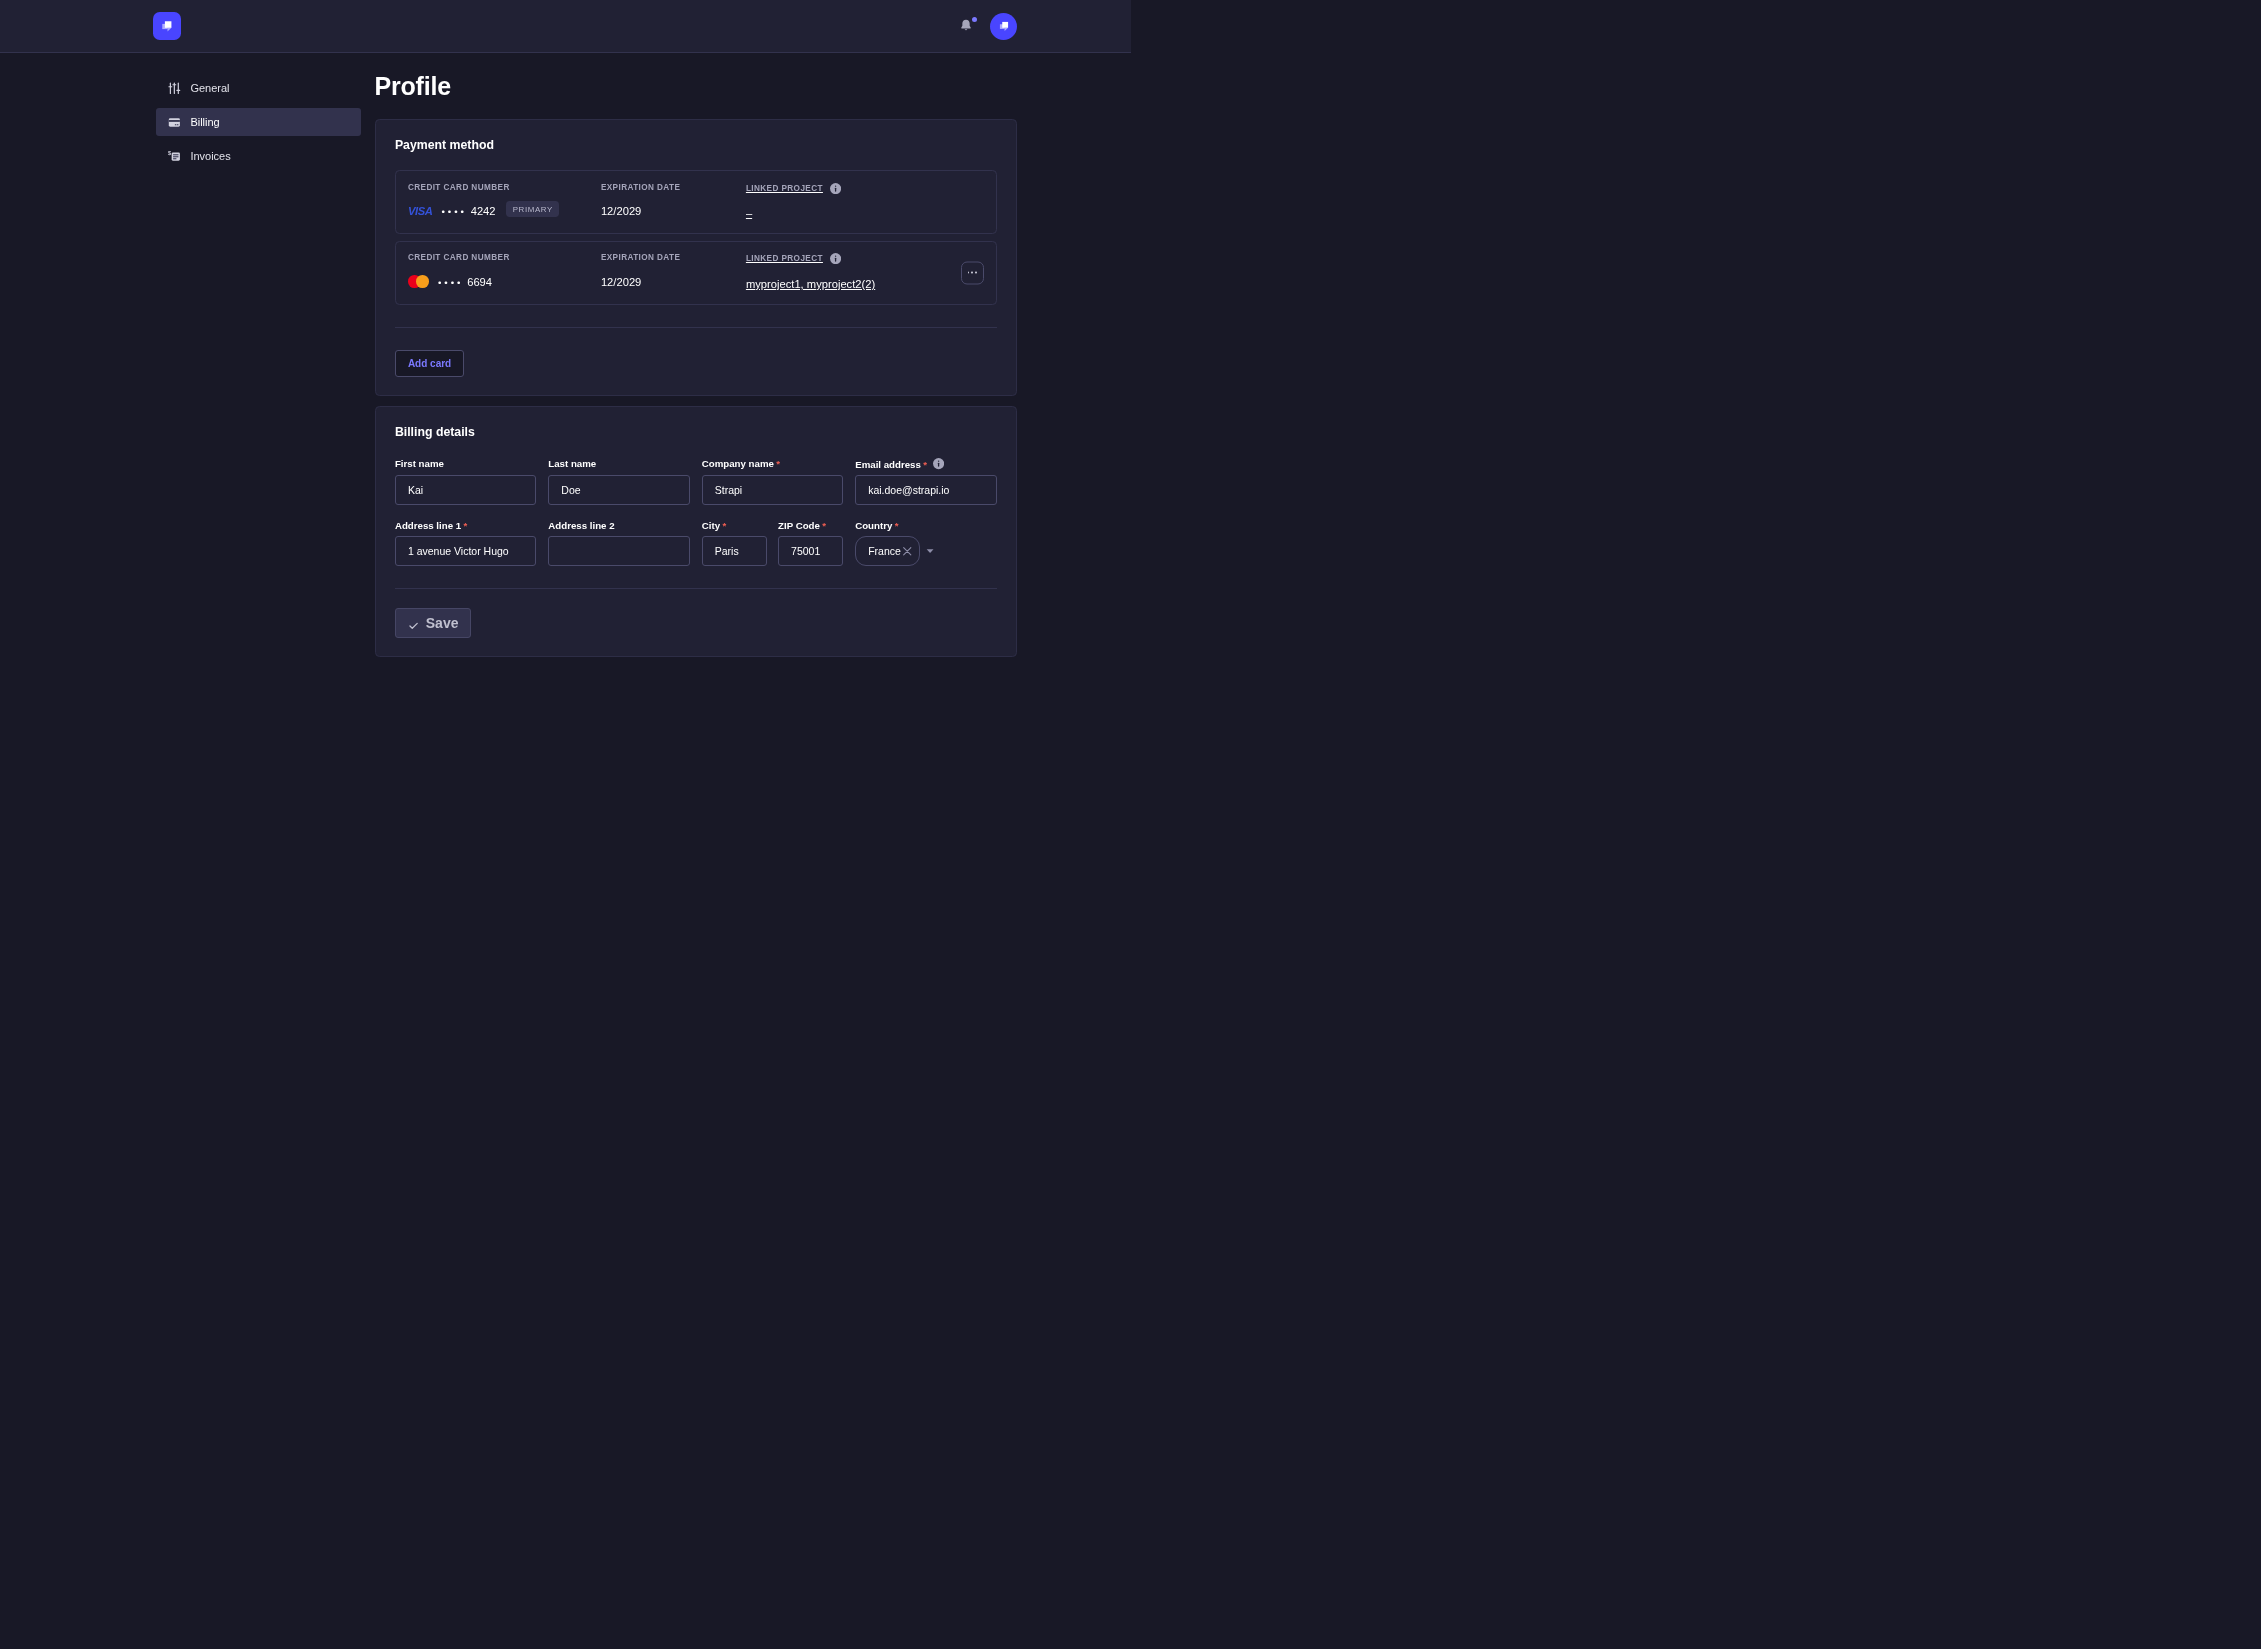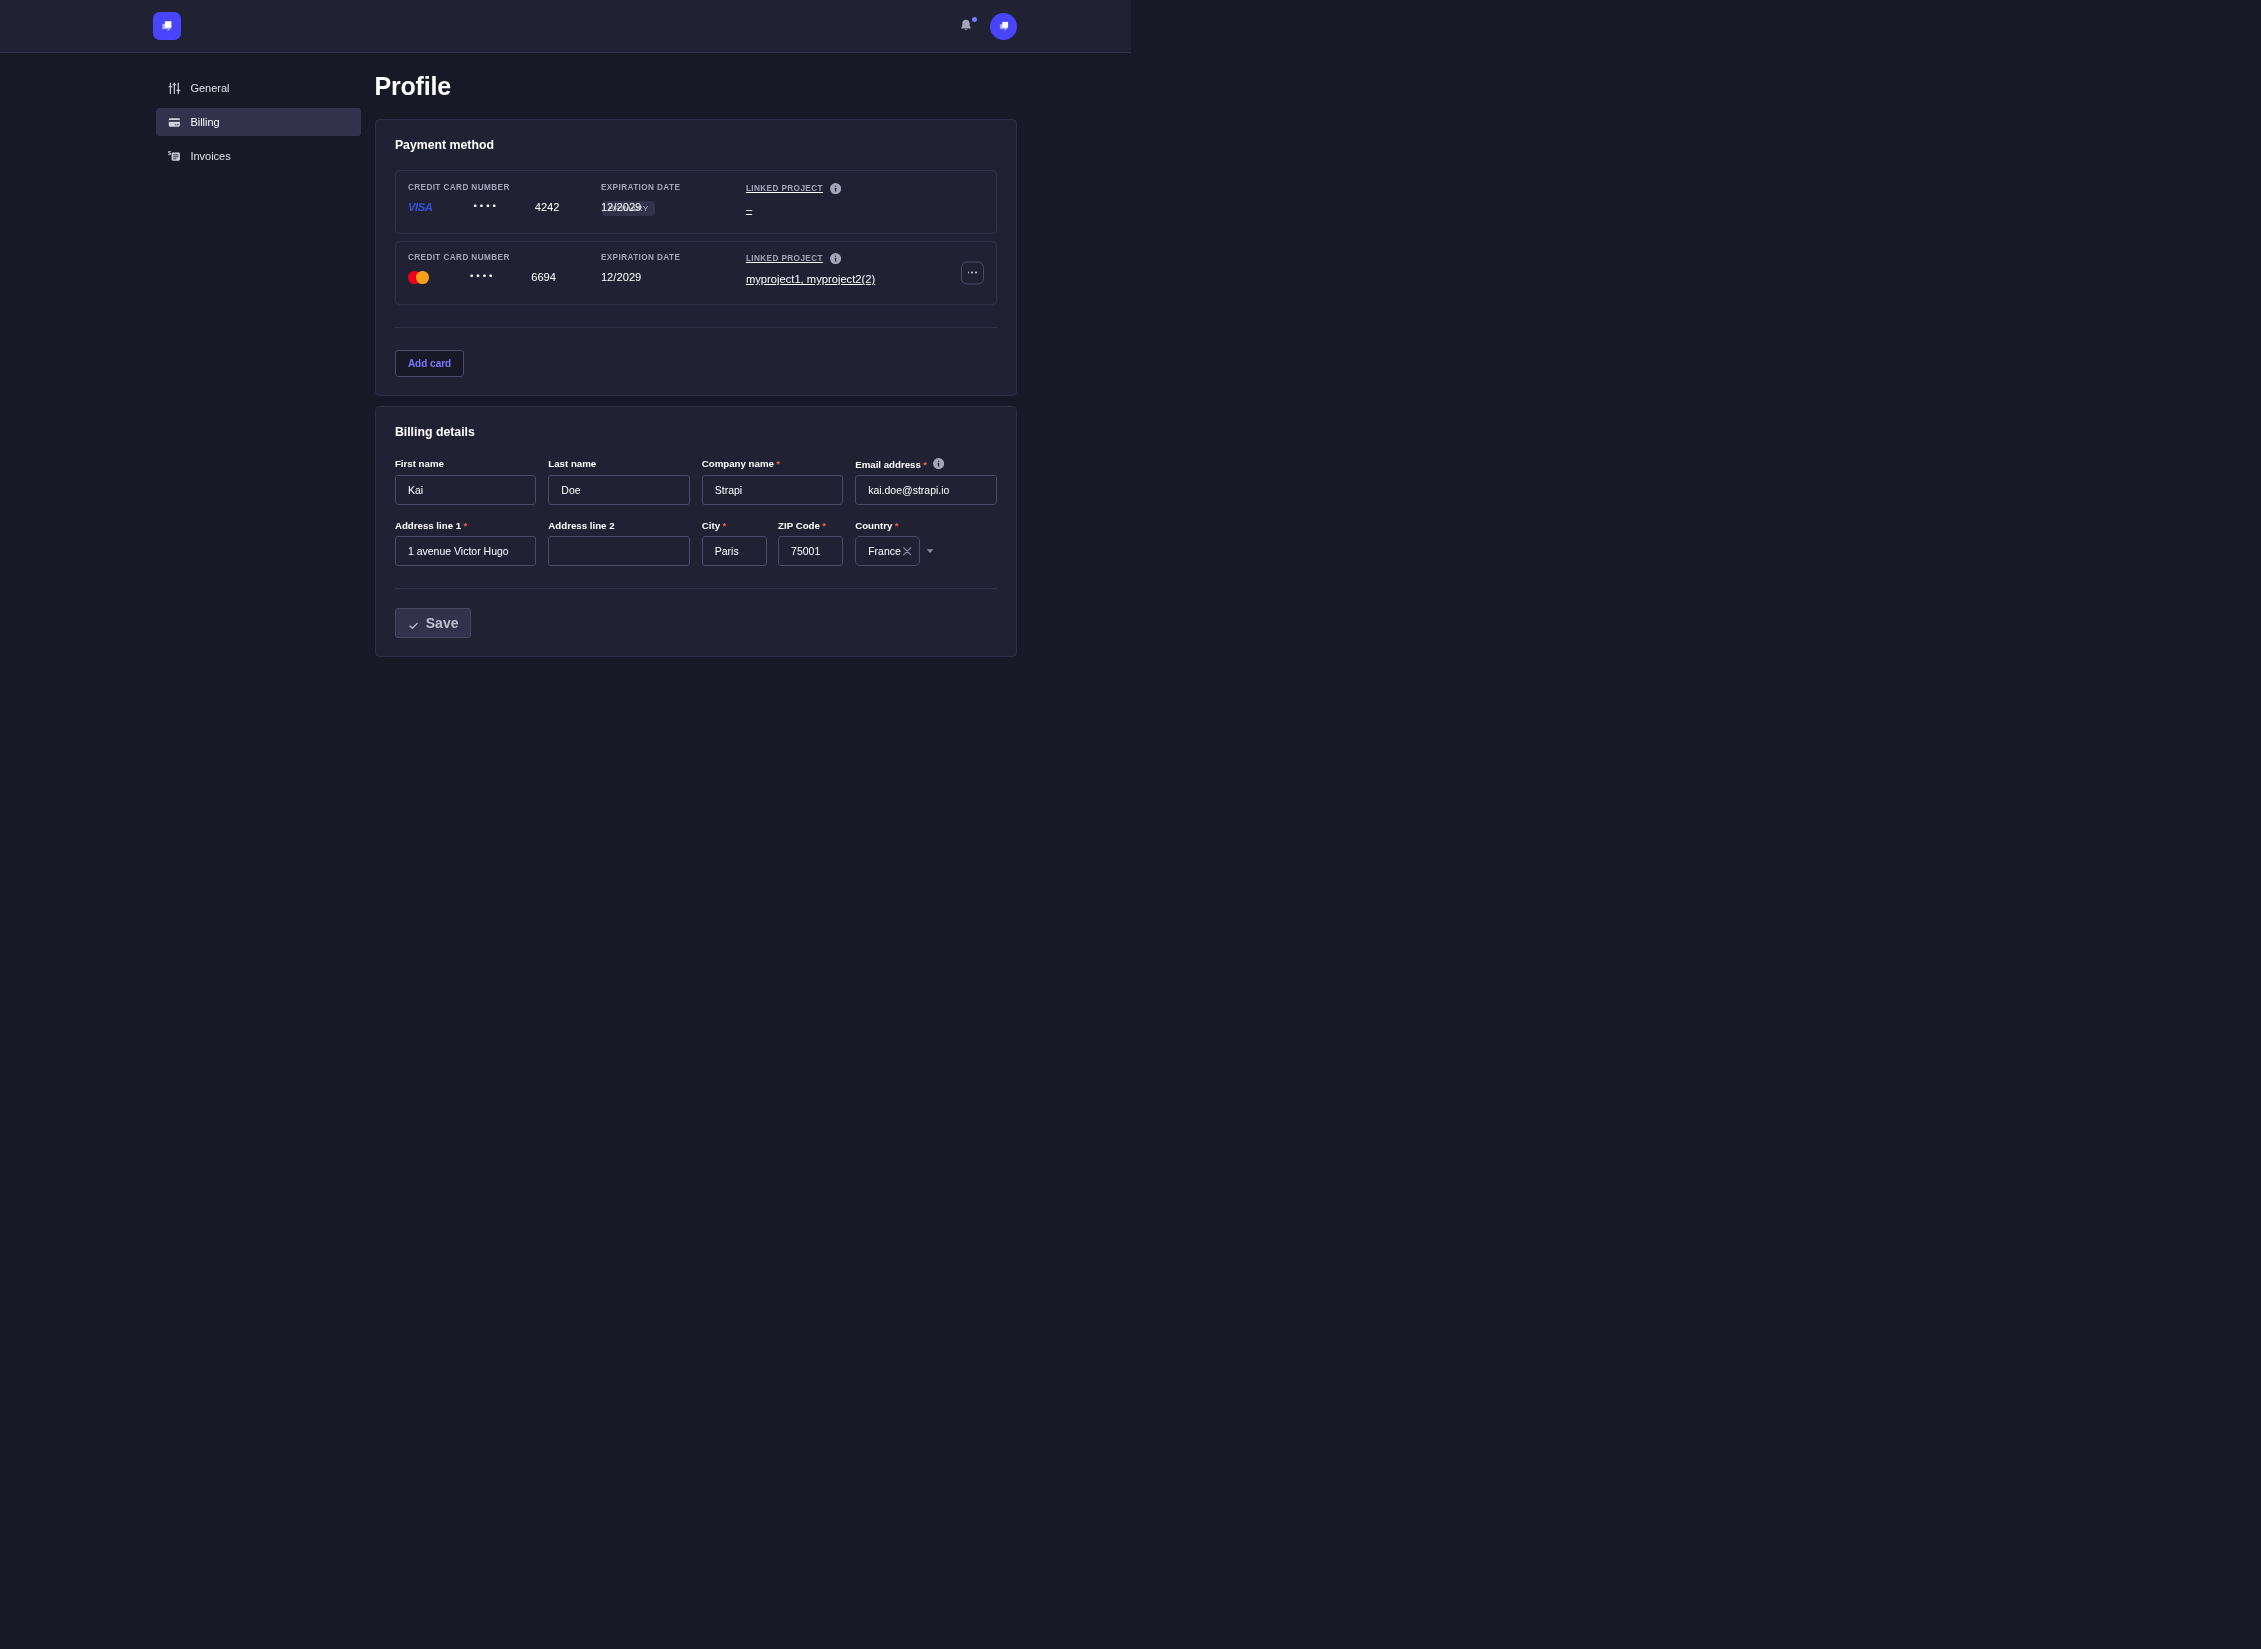--- a/index.html
+++ b/index.html
@@ -39,21 +39,21 @@
   .card { background:#212134; border:0.7px solid #2d2d46; border-radius:4.5px; padding:18px 19.4px; }
   .card + .card { margin-top:10.5px; }
   .card h2 { font-size:12.3px; font-weight:700; margin:0; }
   
   .cc-rows { margin-top:18px; }
   .cc-row { border:0.7px solid #32324d; border-radius:4.5px; padding:11.2px 12px 14px; display:flex; position:relative; margin-bottom:6.7px; }
   .cc-col-number { width:193px; }
   .cc-col-exp { width:145px; }
   .cc-col-linked { flex:1;text-decoration:underline; }
   .cc-label { font-size:8.2px; font-weight:600; letter-spacing:0.4px; color:#a5a5ba; display:flex; align-items:center; gap:6.7px; }
-  .cc-value { margin-top:9px; font-size:11.2px; display:flex; align-items:flex-start; min-height:16.5px;gap:32px; }
+  .cc-value { margin-top:9px; font-size:11.2px; display:flex; align-items:flex-end; min-height:16.5px; }
   .visa-text { font-style:italic; font-weight:800; font-size:11.2px; color:#3452d9; letter-spacing:-0.4px; }
   .dots { font-size:9.7px; letter-spacing:3px; margin:0 3.7px 0 9px; line-height:1; color:#fff; }
   .badge {
     margin-left:10.5px; background:#32324d; border-radius:3.7px; padding:3.7px 6.7px 3px;
     font-size:7.9px; letter-spacing:0.6px; color:#b9b9cd; font-weight:500;
   }
   .mc { position:relative; width:21px; height:12.7px; }
   .mc i { position:absolute; top:0; width:12.7px; height:12.7px; border-radius:50%; }
   .mc .red { left:0; background:#eb001b; }
   .mc .org { left:8.2px; background:#f79e1b; }
@@ -73,21 +73,21 @@
   .form-grid { margin-top:19.4px; display:grid; grid-template-columns:1fr 1fr 1fr 1fr; column-gap:12px; row-gap:15px; }
   .field label { display:flex; align-items:center; font-size:9.7px; font-weight:600; margin-bottom:5.2px; gap:6px; }
   .req { color:#ee5e52; margin-left:-3.7px; }
   input.text {
     width:100%; height:30px; background:#212134; border:0.7px solid #4a4a6a; border-radius:3px;
     padding:0 12px; color:#fff; font-size:10.5px; font-family:inherit; outline:none;
   }
   .row-multi { display:grid; grid-template-columns:1fr 1fr; column-gap:11.2px; }
   .half { width:calc(50% - 6px); }
   .select {
-    display:flex; align-items:center; height:30px; border:0.7px solid #4a4a6a; border-radius:5px;
+    display:flex; align-items:center; height:30px; border:0.7px solid #4a4a6a; border-radius:11px;
     background:#212134; padding:0 9px 0 12px; cursor:pointer;
   }
   .select .val { flex:1; font-size:10.5px; }
   .icon-btn { display:flex; align-items:center; padding:1.5px; cursor:pointer; }
   .caret { margin-left:10.5px; }
   .btn-save {
     margin-top:19.4px; display:inline-flex; align-items:flex-end; gap:6.7px;
     background:#32324d; border:0.7px solid #464665; border-radius:3px; padding:6px 12px;
     color:#c0c0cf; font-size:14px; font-weight:600; cursor:pointer; font-family:inherit;
   }

